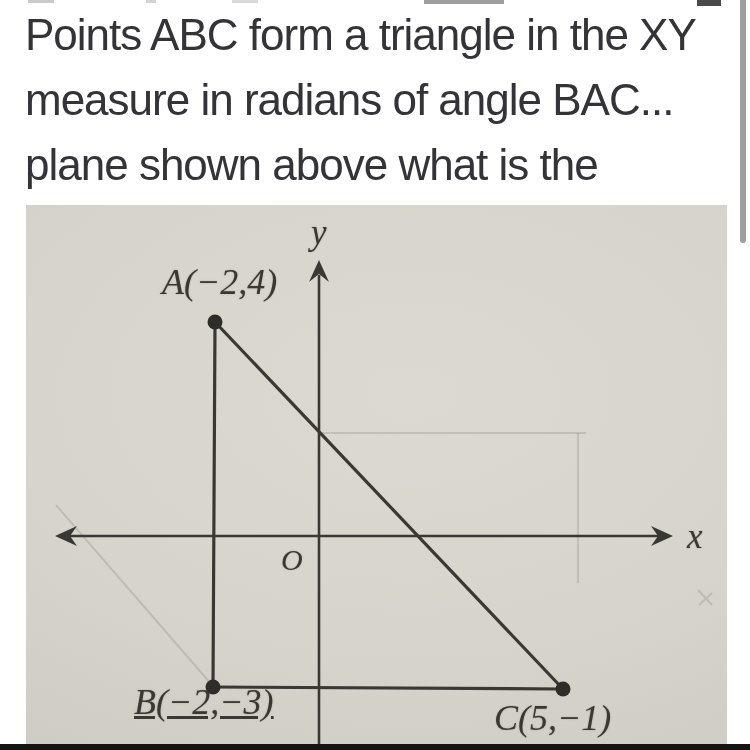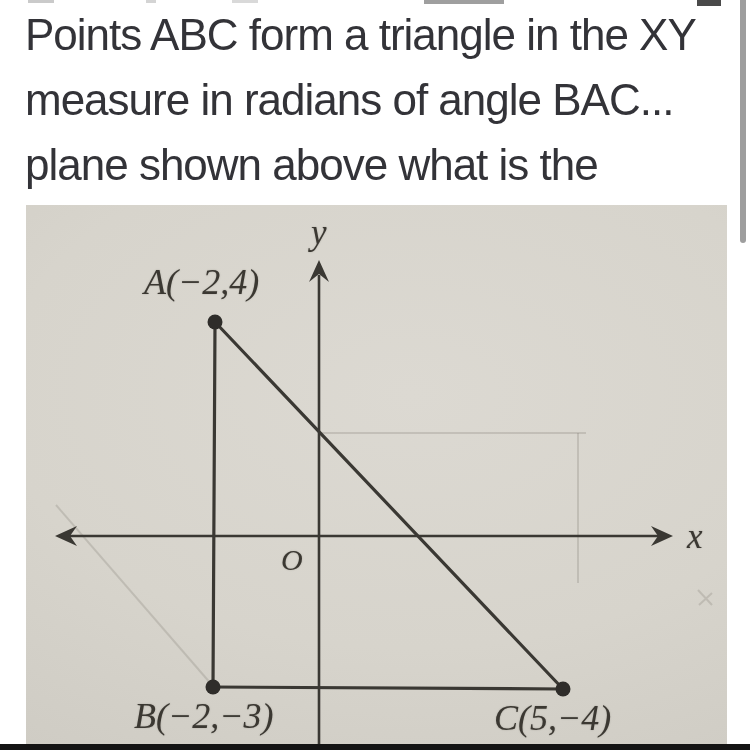--- a/index.html
+++ b/index.html
@@ -107,20 +107,20 @@
 
     <circle class="vertex" cx="189" cy="117" r="7.5"></circle>
     <circle class="vertex" cx="187" cy="482" r="7.5"></circle>
     <circle class="vertex" cx="537" cy="484" r="7.5"></circle>
   </svg>
 
   <span class="fig-label ax-label" style="left:285px;top:8px;">y</span>
   <span class="fig-label ax-label" style="left:661px;top:312px;">x</span>
   <span class="fig-label o-label" style="left:255px;top:338px;">O</span>
 
-  <span class="fig-label pt-label" style="left:118px;top:56px;">A(−2,4)</span>
-  <span class="fig-label pt-label" style="left:108px;top:490px;">B(−2,−3)</span>
-  <span class="fig-label pt-label" style="left:468px;top:492px;">C(5,−4)</span>
+  <span class="fig-label pt-label" style="left:136px;top:56px;">A(−2,4)</span>
+  <span class="fig-label pt-label" style="left:108px;top:476px;text-decoration:underline;">B(−2,−3)</span>
+  <span class="fig-label pt-label" style="left:468px;top:492px;">C(5,−1)</span>
 </div>
 
 <div class="scrollbar"></div>
 
 <div class="bottom-bar"></div>
 
 </body></html>

